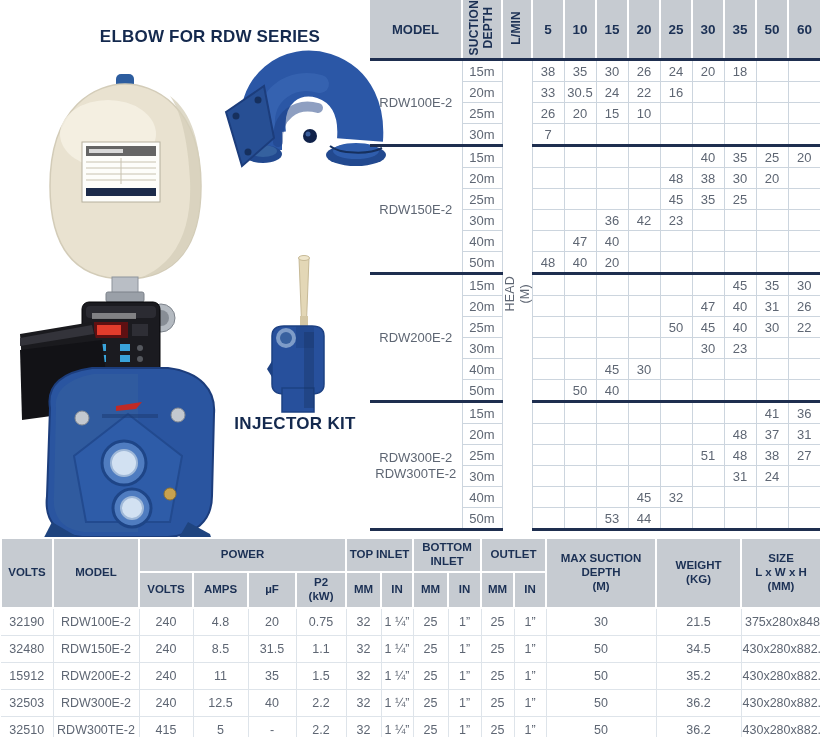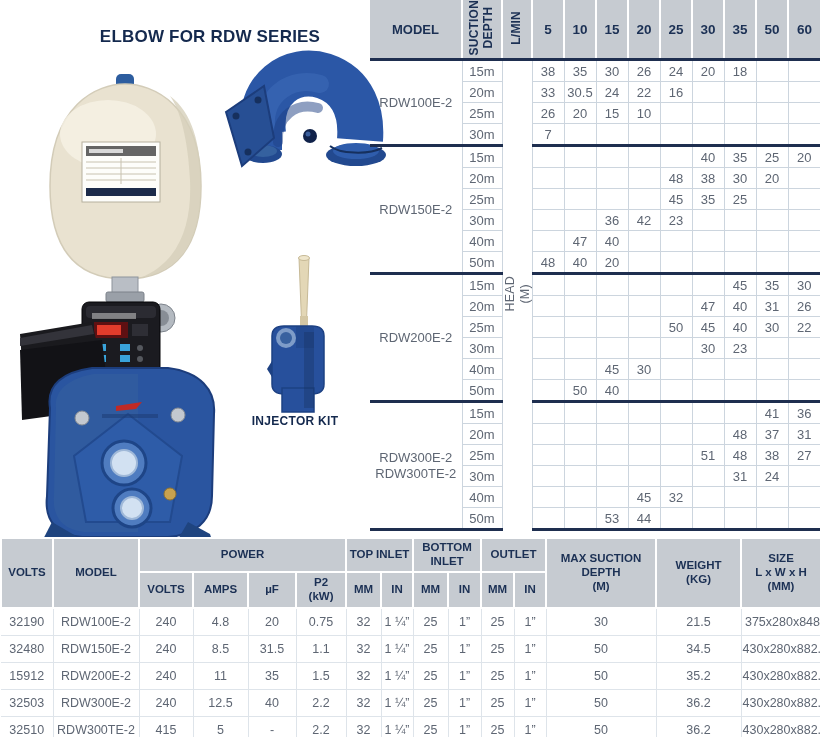--- a/index.html
+++ b/index.html
@@ -4,21 +4,21 @@
 <style>
   html,body{margin:0;padding:0;width:820px;height:737px;overflow:hidden;background:#fff;
     font-family:"Liberation Sans",sans-serif;}
   .page{position:relative;width:820px;height:737px;background:#fff;}
 
   
   .left-panel{position:absolute;left:0;top:16px;width:370px;height:537px;margin-left:20px;}
   .panel-title{position:absolute;left:40px;top:10px;width:300px;text-align:center;
     font-size:17px;font-weight:700;color:#14294e;line-height:1.25;letter-spacing:.2px;}
   .injector-label{position:absolute;left:200px;top:398px;width:150px;text-align:center;
-    font-size:12px;font-weight:700;color:#14294e;letter-spacing:.3px;}
+    font-size:17px;font-weight:700;color:#14294e;letter-spacing:.3px;}
   .panel-art{position:absolute;left:0;top:0;width:370px;height:537px;}
 
   
   #perf{position:absolute;left:370px;top:0;width:450px;}
   table.perf{border-collapse:collapse;table-layout:fixed;width:450px;}
   table.perf th{background:#c6cbd1;color:#1b3054;font-weight:700;font-size:13px;
     height:54px;padding:0;border-left:2px solid #fff;border-bottom:3px solid #1e2e4f;
     vertical-align:middle;text-align:center;}
   table.perf th:first-child{border-left:none;}
   table.perf th.flow{font-size:13.5px;}

